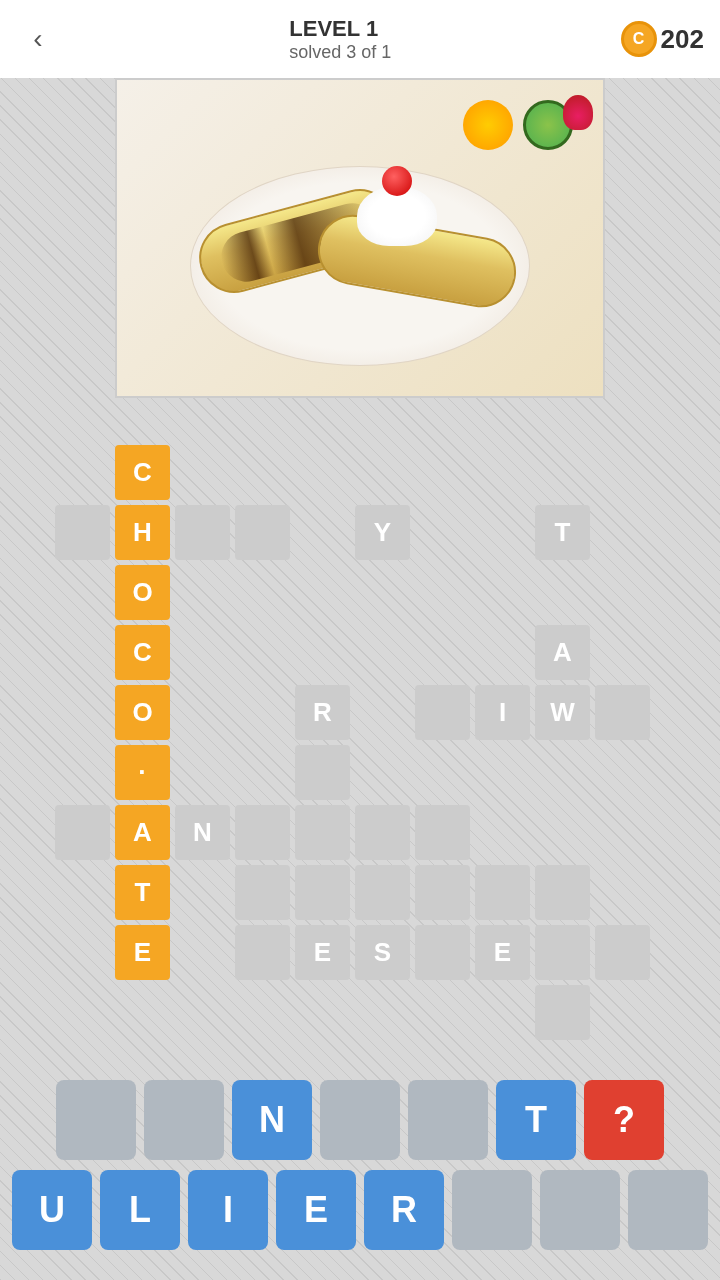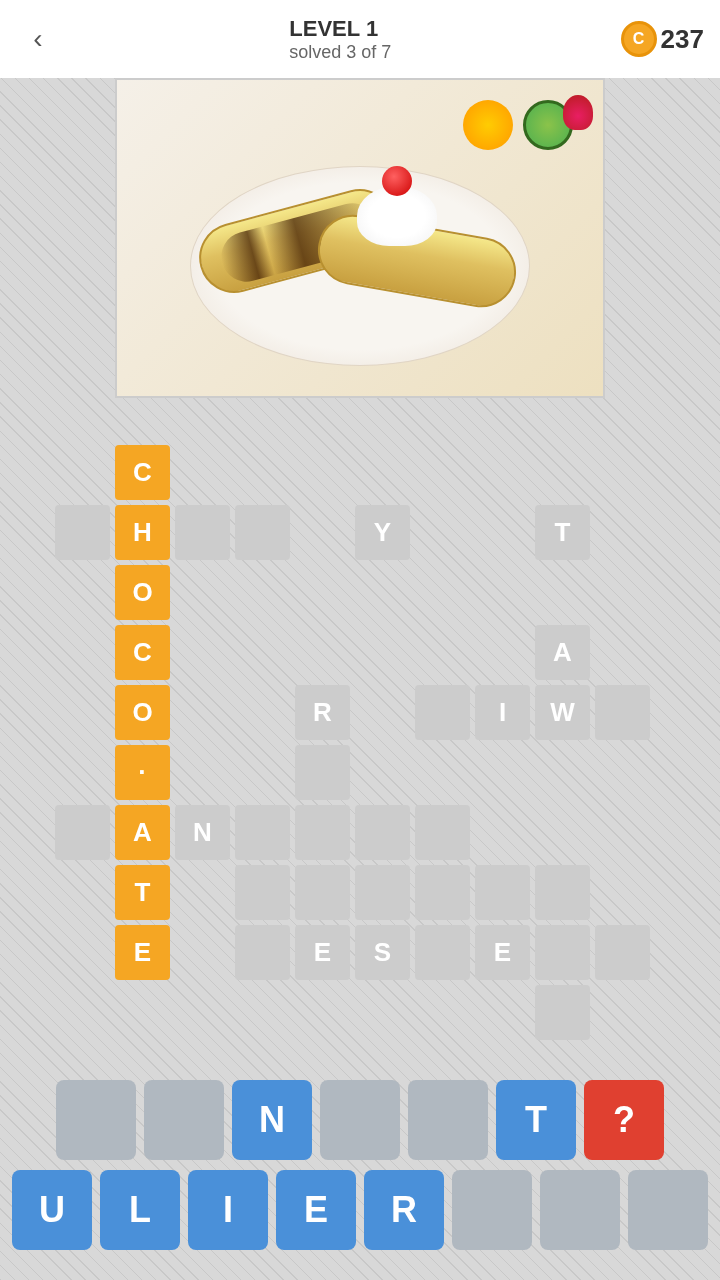--- a/index.html
+++ b/index.html
@@ -277,25 +277,25 @@
 <body>
 
 <div class="bg-stripe"></div>
 
 <div class="header">
   <div class="back-btn">
     <span class="back-arrow">‹</span>
   </div>
   <div class="level-info">
     <div class="level-title">LEVEL 1</div>
-    <div class="level-subtitle">solved 3 of 7</div>
+    <div class="level-subtitle">solved 3 of 1</div>
   </div>
   <div class="coins-badge">
     <div class="coin-icon">C</div>
-    <span class="coin-count">237</span>
+    <span class="coin-count">202</span>
   </div>
 </div>
 
 <div class="image-area">
   <div class="food-image-inner">
     <div class="plate-circle"></div>
     <div class="crepe-roll crepe-roll-1">
       <div class="choco-drizzle"></div>
     </div>
     <div class="crepe-roll crepe-roll-2"></div>

